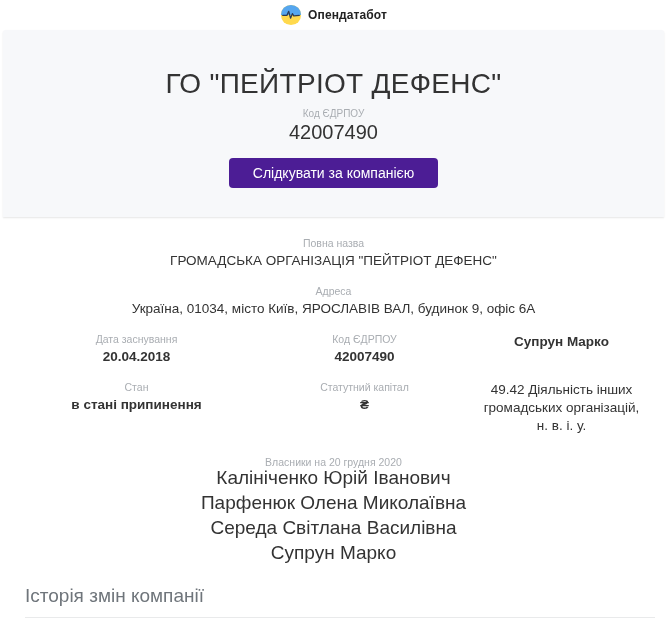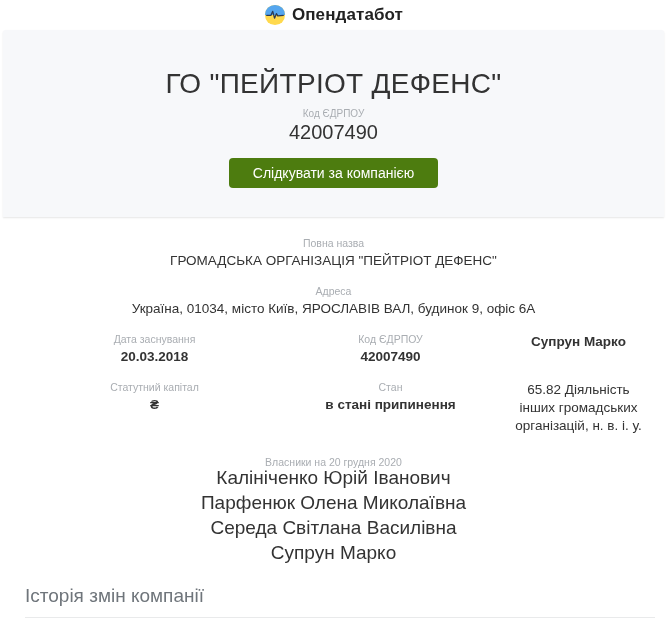--- a/index.html
+++ b/index.html
@@ -3,38 +3,38 @@
 <meta charset="utf-8">
 <style>
   * { margin:0; padding:0; box-sizing:border-box; }
   html,body { width:667px; height:633px; background:#ffffff; overflow:hidden;
               font-family:"Liberation Sans","DejaVu Sans",sans-serif; color:#333; }
 
   
   .topbar { height:30px; display:flex; align-items:center; justify-content:center; background:#fff; }
   .logo { display:flex; align-items:center; gap:6px; cursor:pointer; }
   .logo-icon { width:22px; height:22px; display:block; }
-  .logo-text { font-size:17px; font-weight:700; color:#222; letter-spacing:0.1px; }
+  .logo-text { font-size:12px; font-weight:700; color:#222; letter-spacing:0.1px; }
 
   
   .hero { margin:0 3px; height:187px; background:#f7f8fa; border-radius:3px 3px 0 0;
           box-shadow:0 1px 2px rgba(0,0,0,0.10); text-align:center; padding-top:38px; }
   .hero-title { font-size:28px; font-weight:300; color:#333; letter-spacing:0.3px; line-height:32px; }
   .hero-code-label { margin-top:8px; font-size:10px; color:#a9adb2; }
   .hero-code { margin-top:2px; font-size:20px; font-weight:300; color:#333; }
-  .follow-btn { margin-top:14px; display:inline-block; background:#4d7c0f; color:#fff; border:none;
+  .follow-btn { margin-top:14px; display:inline-block; background:#4c1d95; color:#fff; border:none;
                 font-size:14px; font-family:inherit; padding:7px 24px; border-radius:4px; cursor:pointer; }
 
   
   .content { padding:20px 25px 0 25px;text-align:center; }
   .field-label { font-size:10.5px; color:#a9adb2; margin-bottom:3px; }
   .field-value { font-size:13.5px; color:#333; line-height:18px; }
   .field-value.strong { font-weight:700; }
   .field { margin-bottom:15px; }
-  .grid { display:grid; grid-template-columns:223px 225px auto; column-gap:12px;margin-left:18px; }
+  .grid { display:grid; grid-template-columns:223px 225px auto; column-gap:4px; }
   .owners { margin-top:6px; }
   .owner-name { font-size:19px; color:#333; margin-bottom:11px; line-height:14px; }
 
   
   .history { padding:14px 25px 0 25px; }
   .history-title { font-size:19px; font-weight:400; color:#6f757b; padding-bottom:10px;
                    border-bottom:1px solid #e9eaeb; margin-right:-13px; }
 </style>
 </head>
 <body>
@@ -65,40 +65,40 @@
   </div>
 
   <div class="field">
     <div class="field-label">Адреса</div>
     <div class="field-value">Україна, 01034, місто Київ, ЯРОСЛАВІВ ВАЛ, будинок 9, офіс 6А</div>
   </div>
 
   <div class="grid">
     <div class="field">
       <div class="field-label">Дата заснування</div>
-      <div class="field-value strong">20.03.2018</div>
+      <div class="field-value strong">20.04.2018</div>
     </div>
     <div class="field">
       <div class="field-label">Код ЄДРПОУ</div>
       <div class="field-value strong">42007490</div>
     </div>
     <div class="field">
       <div class="field-value strong">Супрун Марко</div>
     </div>
 
     <div class="field">
+      <div class="field-label">Стан</div>
+      <div class="field-value strong">в стані припинення</div>
+    </div>
+    <div class="field">
       <div class="field-label">Статутний капітал</div>
       <div class="field-value strong">₴</div>
     </div>
-    <div class="field">
-      <div class="field-label">Стан</div>
-      <div class="field-value strong">в стані припинення</div>
-    </div>
     <div class="field" style="max-width:175px;">
-      <div class="field-value">65.82 Діяльність інших громадських організацій, н. в. і. у.</div>
+      <div class="field-value">49.42 Діяльність інших громадських організацій, н. в. і. у.</div>
     </div>
   </div>
 
   <div class="owners">
     <div class="field-label">Власники на 20 грудня 2020</div>
     <div class="owner-name">Калініченко Юрій Іванович</div>
     <div class="owner-name">Парфенюк Олена Миколаївна</div>
     <div class="owner-name">Середа Світлана Василівна</div>
     <div class="owner-name">Супрун Марко</div>
   </div>

